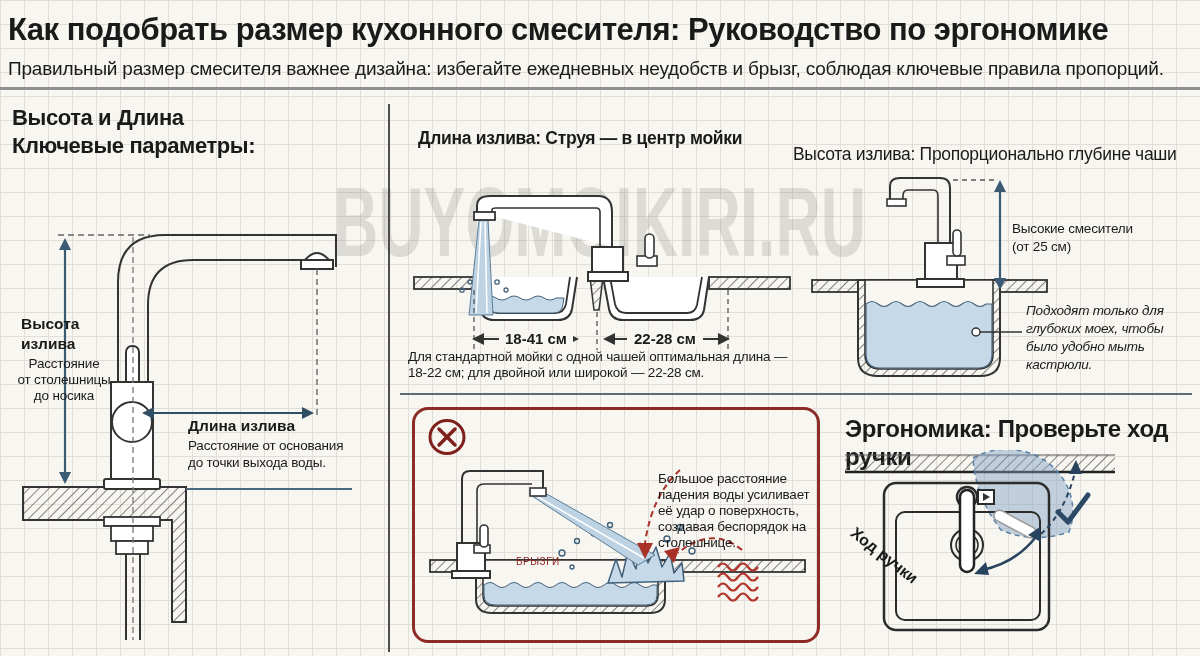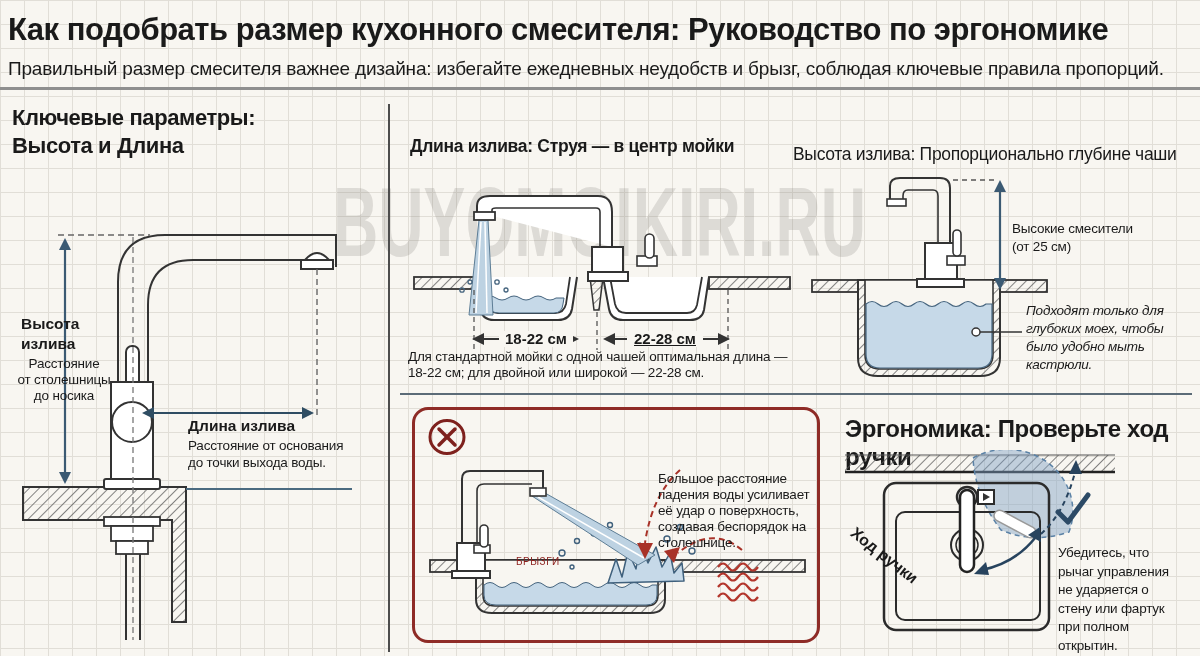--- a/index.html
+++ b/index.html
@@ -17,24 +17,24 @@
   #v-divider{left:388px;top:104px;width:2px;height:548px;background:#4d4d4d;}
   #h-divider{left:400px;top:393px;width:792px;height:2px;background:#5b6b77;}
   #watermark{left:333px;top:166px;font-size:98px;font-weight:bold;white-space:nowrap;
     color:rgba(128,125,120,0.22);transform:scaleX(0.64);transform-origin:left top;z-index:0;}
   .z1{z-index:1;}
   #key-heading{left:12px;top:104px;font-size:22px;line-height:28px;font-weight:bold;letter-spacing:-0.4px;}
   #height-label{left:21px;top:314px;width:84px;text-align:left;font-size:15.5px;line-height:20px;font-weight:bold;}
   #height-desc{left:2px;top:356px;width:124px;text-align:center;font-size:13.5px;line-height:16px;letter-spacing:-0.2px;}
   #length-label{left:188px;top:417px;font-size:15.5px;font-weight:bold;}
   #length-desc{left:188px;top:438px;width:164px;font-size:13.5px;line-height:16.5px;letter-spacing:-0.2px;}
-  #mid-heading{left:410px;top:136px;font-size:17.5px;font-weight:bold;letter-spacing:-0.3px;}
+  #mid-heading{left:410px;top:128px;font-size:17.5px;font-weight:bold;letter-spacing:-0.3px;padding-left:8px;}
   .measure{top:331px;height:16px;font-size:15px;font-weight:bold;text-align:center;background:#f8f6f1;line-height:16px;}
   #measure-left{left:499px;width:74px;}
-  #measure-right{left:627px;width:76px;text-decoration:underline;}
+  #measure-right{left:627px;width:76px;}
   #mid-caption{left:408px;top:349px;width:392px;font-size:13.5px;line-height:16px;letter-spacing:-0.2px;}
   #rt-heading{left:793px;top:144px;font-size:17.5px;font-weight:normal;letter-spacing:-0.3px;}
   #tall-label{left:1012px;top:220px;width:130px;}
   #rt-caption{left:1026px;top:302px;width:152px;line-height:18px;font-style:italic;}
   #warn-box{left:412px;top:407px;width:402px;height:230px;border:3px solid #8e2b26;border-radius:16px;background:transparent;}
   #warn-heading{left:478px;top:417px;width:318px;font-size:18px;line-height:20px;font-weight:bold;letter-spacing:-0.3px;}
   .warn-accent{color:#b23028;}
   #splash-label{left:516px;top:556px;font-size:10px;font-weight:normal;letter-spacing:0.5px;color:#8c1f1c;}
   #warn-caption{left:658px;top:471px;width:160px;line-height:16px;}
   #ergo-heading{left:845px;top:415px;font-size:24px;font-weight:bold;letter-spacing:-0.4px;}
@@ -50,22 +50,22 @@
 
   <div id="watermark" class="abs">BUYOMOIKIRI.RU</div>
 
   <div id="title" class="abs z1">Как подобрать размер кухонного смесителя: Руководство по эргономике</div>
   <div id="subtitle" class="abs z1">Правильный размер смесителя важнее дизайна: избегайте ежедневных неудобств и брызг, соблюдая ключевые правила пропорций.</div>
   <div id="title-rule" class="abs z1"></div>
   <div id="v-divider" class="abs z1"></div>
   <div id="h-divider" class="abs z1"></div>
 
   <div id="key-heading" class="abs z1">
+    <div>Высота и Длина</div>
     <div>Ключевые параметры:</div>
-    <div>Высота и Длина</div>
   </div>
 
   <svg class="abs z1" style="left:0;top:210px" width="390" height="446" viewBox="0 0 390 446">
     <defs>
       <pattern id="hL" patternUnits="userSpaceOnUse" width="7" height="7" patternTransform="rotate(45)">
         <line x1="0" y1="0" x2="0" y2="7" stroke="#5a5a5a" stroke-width="1.5"></line>
       </pattern>
     </defs>
 
     <path d="M23,277 H186 V412 H172 V310 H23 Z" fill="url(#hL)" stroke="#333" stroke-width="2"></path>
@@ -146,21 +146,21 @@
     <line x1="197" y1="142" x2="197" y2="180" stroke="#555" stroke-width="1.3" stroke-dasharray="5,4"></line>
     <line x1="328" y1="120" x2="328" y2="180" stroke="#555" stroke-width="1.3" stroke-dasharray="5,4"></line>
     <line x1="84" y1="169" x2="167" y2="169" stroke="#333" stroke-width="2"></line>
     <polygon points="72,169 84,163 84,175" fill="#333"></polygon>
     <polygon points="179,169 167,163 167,175" fill="#333"></polygon>
     <line x1="215" y1="169" x2="318" y2="169" stroke="#333" stroke-width="2"></line>
     <polygon points="203,169 215,163 215,175" fill="#333"></polygon>
     <polygon points="330,169 318,163 318,175" fill="#333"></polygon>
   </svg>
 
-  <div id="measure-left" class="abs z1 measure">18-22 см</div>
+  <div id="measure-left" class="abs z1 measure">18-41 см</div>
   <div id="measure-right" class="abs z1 measure">22-28 см</div>
   <div id="mid-caption" class="abs z1">Для стандартной мойки с одной чашей оптимальная длина — 18-22 см; для двойной или широкой — 22-28 см.</div>
 
   <div id="rt-heading" class="abs z1">Высота излива: Пропорционально глубине чаши</div>
 
   <svg class="abs z1" style="left:790px;top:170px" width="410" height="220" viewBox="0 0 410 220">
     <defs>
       <pattern id="hR" patternUnits="userSpaceOnUse" width="7" height="7" patternTransform="rotate(45)">
         <line x1="0" y1="0" x2="0" y2="7" stroke="#5a5a5a" stroke-width="1.5"></line>
       </pattern>
@@ -277,15 +277,14 @@
     <path d="M137,120 Q170,113 190,88" fill="none" stroke="#27435e" stroke-width="2.5"></path>
     <polygon points="129,124 141,112 144,125" fill="#27435e"></polygon>
     <polygon points="195,77 183,85 196,92" fill="#27435e"></polygon>
     <path d="M196,84 Q220,62 230,22" fill="none" stroke="#27435e" stroke-width="2" stroke-dasharray="5,4"></path>
     <polygon points="231,10 224,24 237,24" fill="#27435e"></polygon>
 
     <path d="M213,62 L223,72 L243,45" fill="none" stroke="#2c4a66" stroke-width="5" stroke-linecap="round" stroke-linejoin="round"></path>
   </svg>
 
   <div id="handle-label" class="abs z1">Ход ручки</div>
-  <div id="ergo-caption" class="abs z1 cap">Убедитесь, что рычаг управления не ударяется о стену или фартук при полном открытин.</div>
 
 </div>
 
 </body></html>

